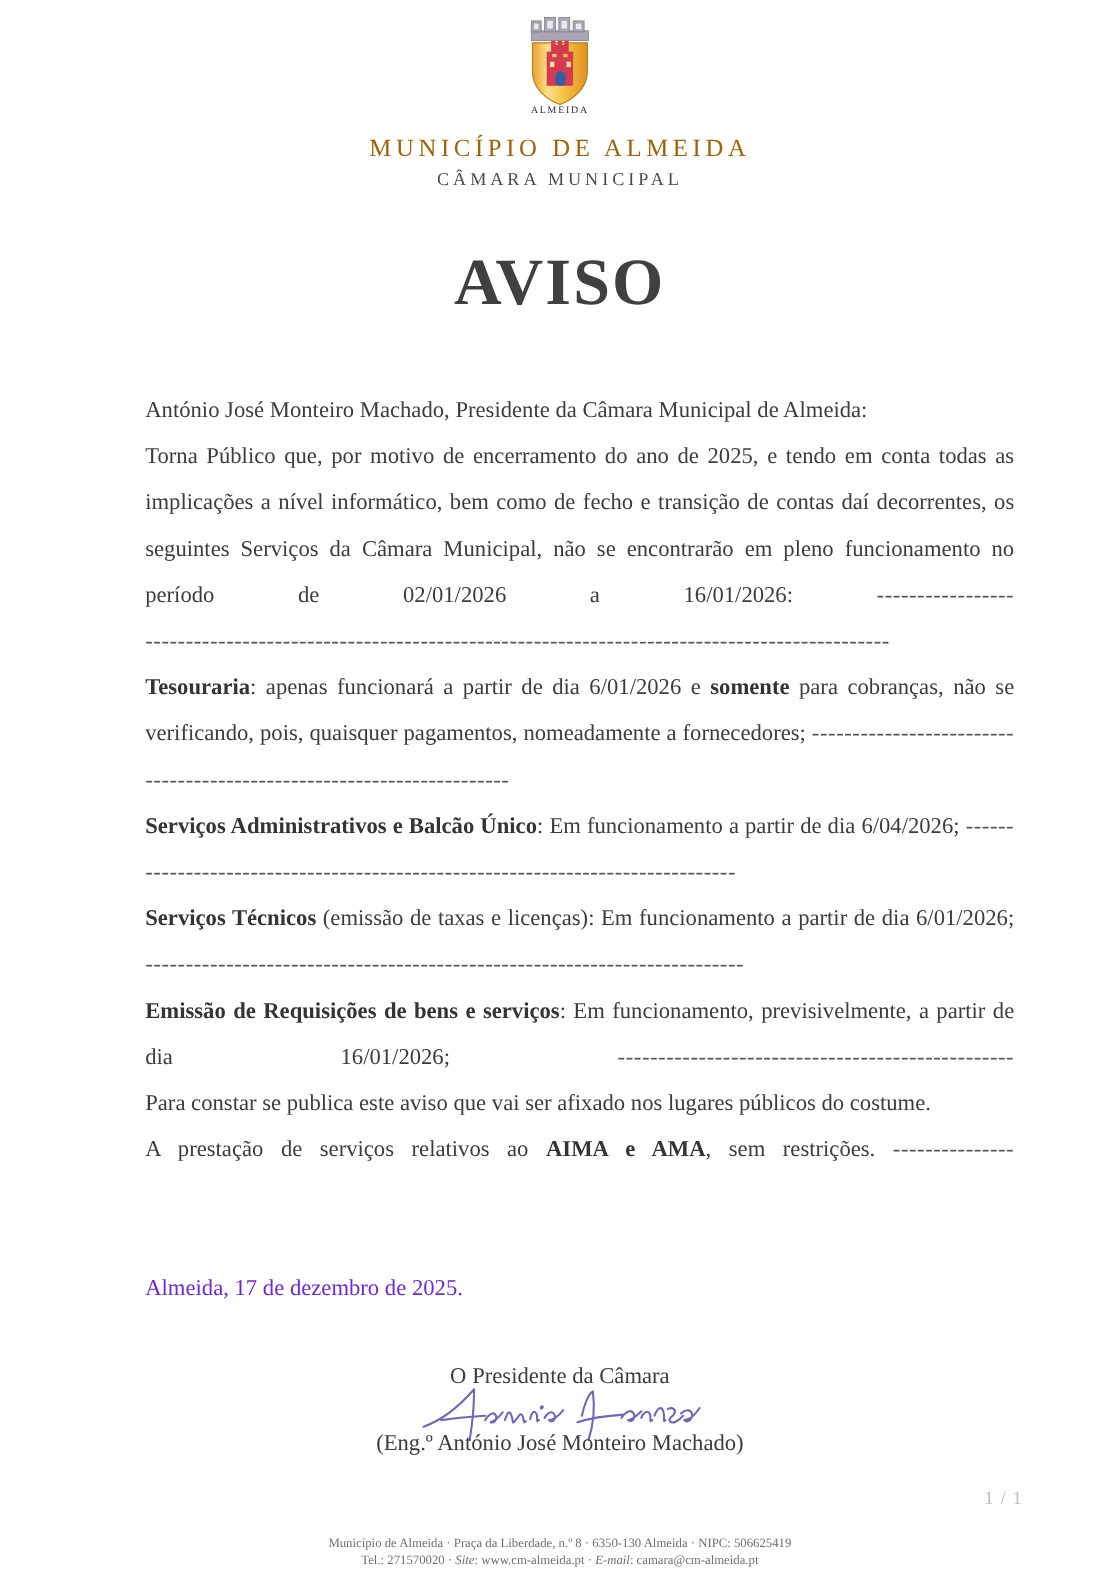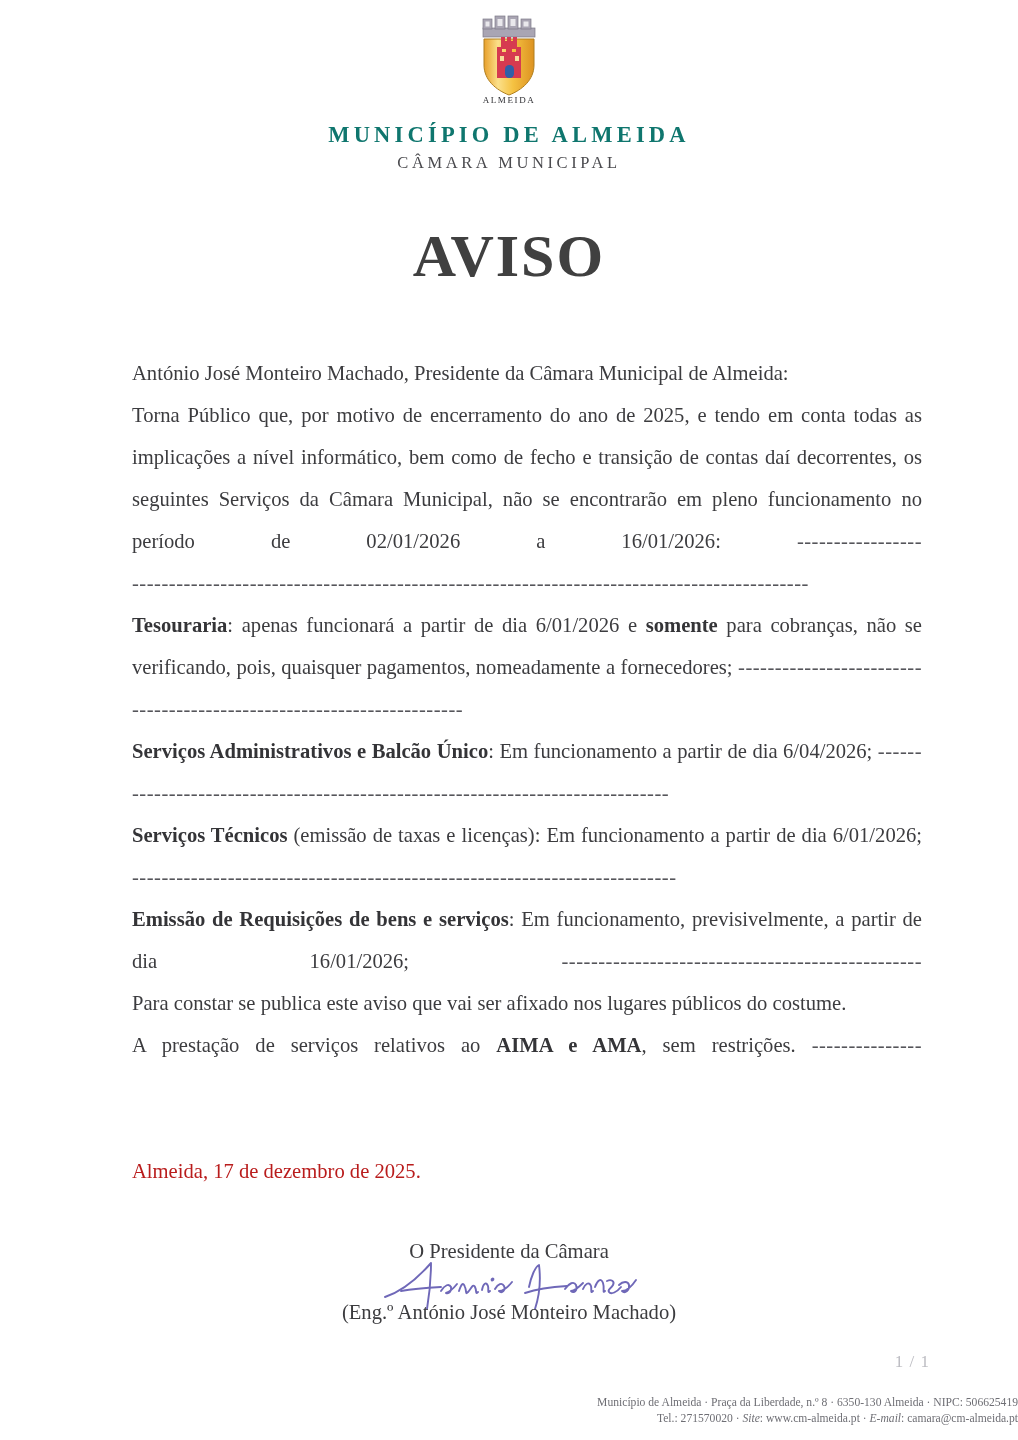--- a/index.html
+++ b/index.html
@@ -38,22 +38,22 @@
     height: 98px;
     margin: 0 auto;
     position: relative;
     display: block;
   }
 
   .org-name {
     margin-top: 12px;
     font-size: 22.5px;
     letter-spacing: 4.2px;
-    color: #0f766e;
-    font-weight: 700;
+    color: #a16207;
+    font-weight: 400;
   }
 
   .org-sub {
     margin-top: 5px;
     font-size: 16.5px;
     letter-spacing: 3.6px;
     color: #4a4a4e;
     font-weight: 400;
   }
 
@@ -116,21 +116,21 @@
     overflow: hidden;
     font-size: 20.6px;
     line-height: 42px;
   }
 
   .date-line {
     position: absolute;
     top: 1160px;
     left: 132px;
     font-size: 20.6px;
-    color: #b91c1c;
+    color: #6d28d9;
   }
 
   
   .sign-block {
     position: absolute;
     top: 1240px;
     left: 0;
     right: 0;
     text-align: center;
   }
@@ -168,21 +168,21 @@
     color: #bcbcc2;
     letter-spacing: 1px;
   }
 
   
   .doc-footer {
     position: absolute;
     bottom: 14px;
     left: 0;
     right: 0;
-    text-align: right;
+    text-align: center;
     color: #6e6e74;
     font-size: 11.6px;
     line-height: 15.5px;
   }
 
   .doc-footer .ftr-line { display: block; }
   .doc-footer i { font-style: italic; }
 </style>
 </head>
 <body>

